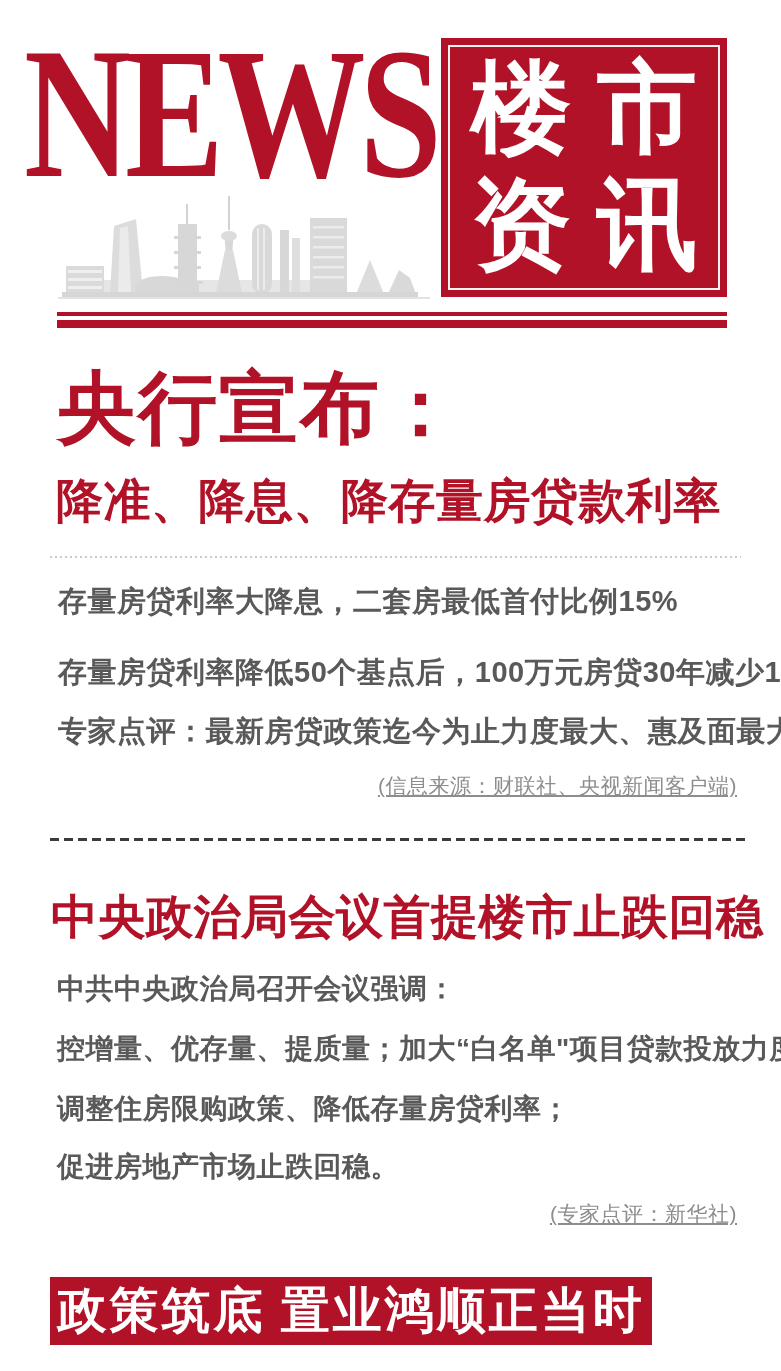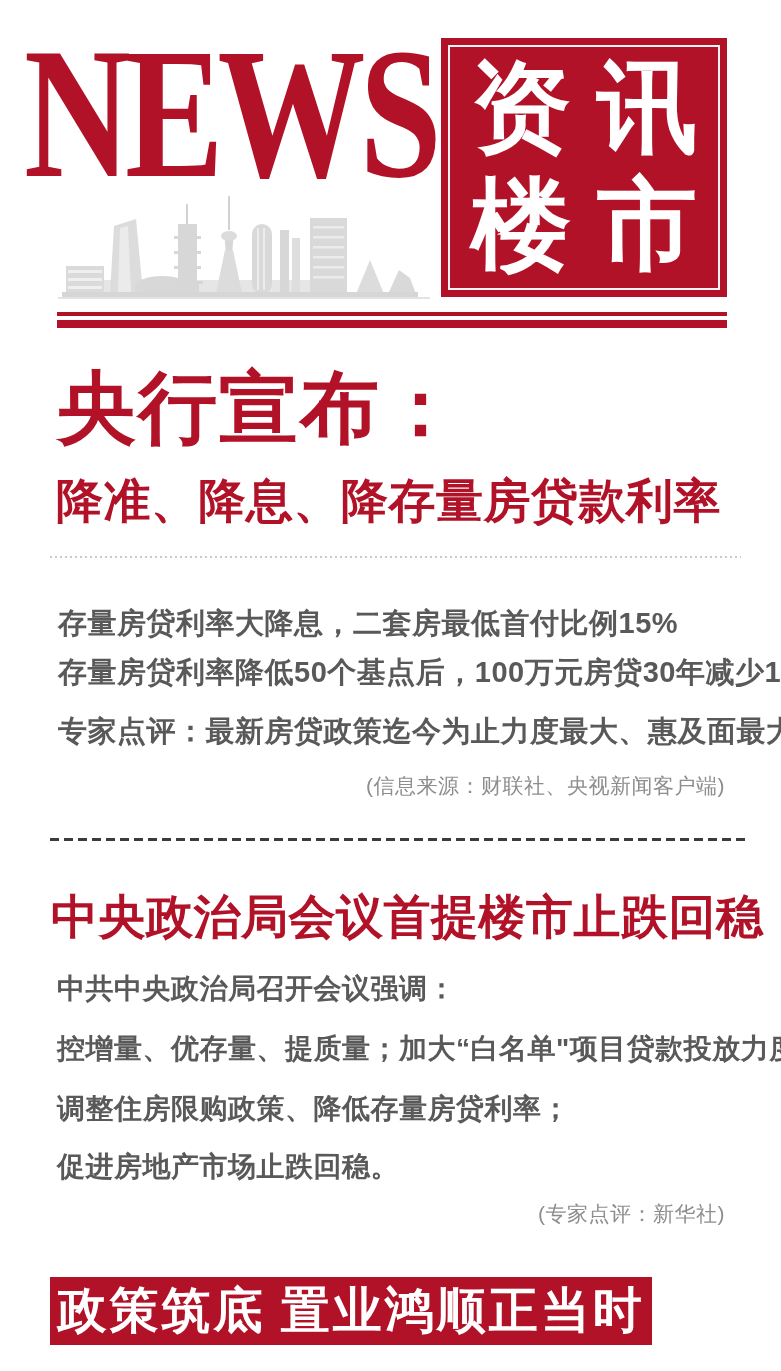--- a/index.html
+++ b/index.html
@@ -51,26 +51,26 @@
     font-size:47px;font-weight:900;color:var(--accent-red);letter-spacing:0.5px;white-space:nowrap;
   }
   .dotted-rule{
     position:absolute;left:50px;top:556px;width:691px;height:2px;
     background:repeating-linear-gradient(90deg,var(--dotted-gray) 0 2px,transparent 2px 5px);
   }
   .point{
     position:absolute;left:58px;
     font-size:29px;font-weight:700;color:var(--body-gray);letter-spacing:0.5px;white-space:nowrap;
   }
-  .point-1{top:604px;}
+  .point-1{top:582px;}
   .point-2{top:653px;}
   .point-3{top:712px;}
   .source{
-    position:absolute;right:56px;
-    font-size:21px;font-weight:400;color:var(--source-gray);letter-spacing:0.5px;white-space:nowrap;
+    position:absolute;right:44px;
+    font-size:21px;font-weight:400;color:var(--source-gray);letter-spacing:0.5px;white-space:nowrap;text-decoration:underline;
   }
   .source-1{top:772px;}
   .source-2{top:1200px;}
   
   .dashed-rule{
     position:absolute;left:50px;top:838px;width:695px;height:3px;
     background:repeating-linear-gradient(90deg,var(--divider-dark) 0 9px,transparent 9px 14px);
   }
   
   .a2-title{
@@ -154,22 +154,22 @@
 
     <polygon points="298,98 312,64 326,98" fill="#dcdcdc"></polygon>
     <polygon points="330,98 341,74 352,82 358,98" fill="#d9d9d9"></polygon>
 
     <rect x="4" y="96" width="356" height="5" fill="#d6d6d6"></rect>
     <rect x="0" y="101" width="372" height="2" fill="#e3e3e3"></rect>
   </svg>
 
   <div class="badge">
     <div class="badge-inner">
+      <div class="badge-line">楼市</div>
       <div class="badge-line">资讯</div>
-      <div class="badge-line">楼市</div>
     </div>
   </div>
 
   <div class="rule-thin"></div>
   <div class="rule-thick"></div>
 
   <div class="a1-title">央行宣布：</div>
   <div class="a1-subtitle">降准、降息、降存量房贷款利率</div>
   <div class="dotted-rule"></div>
 

